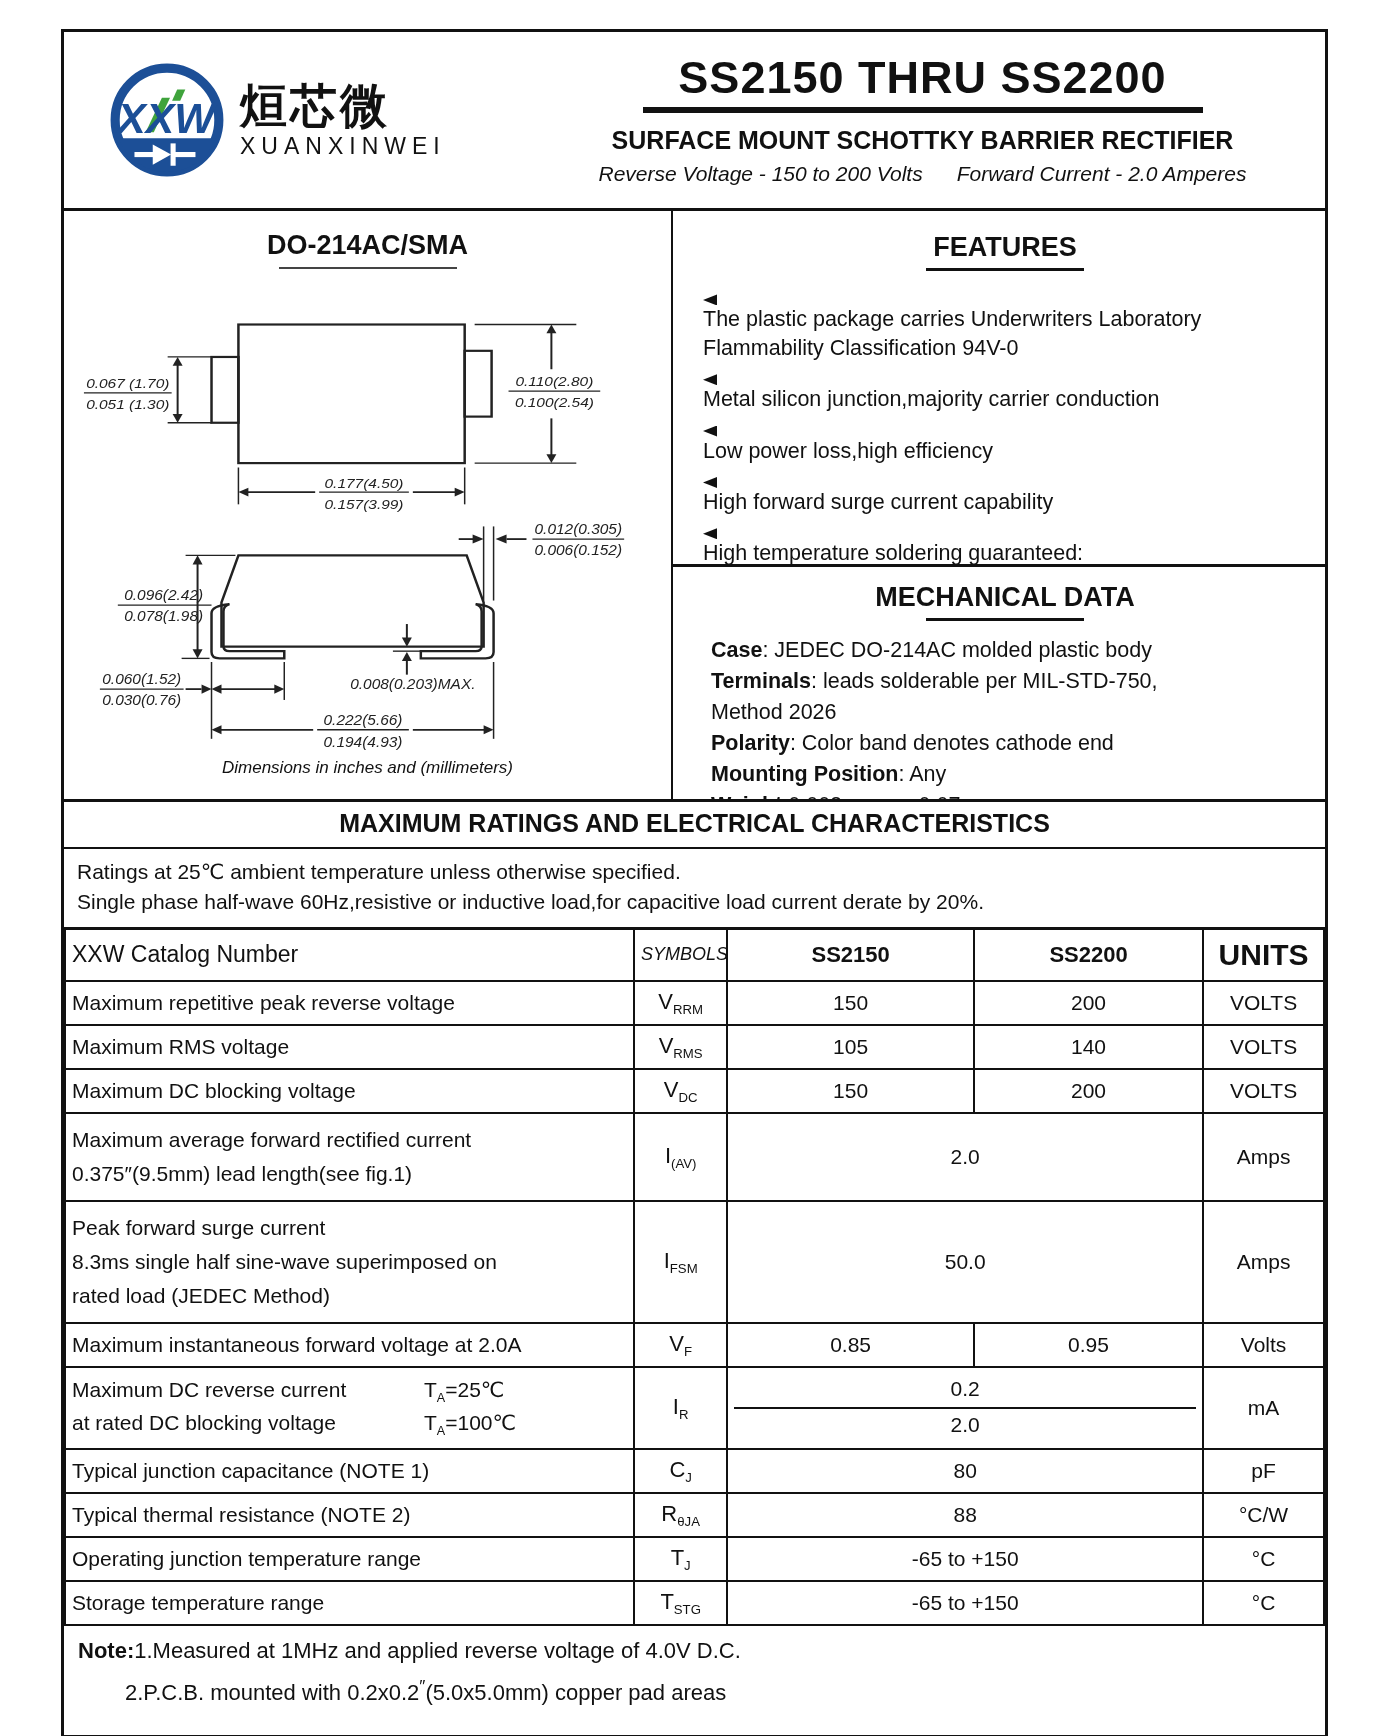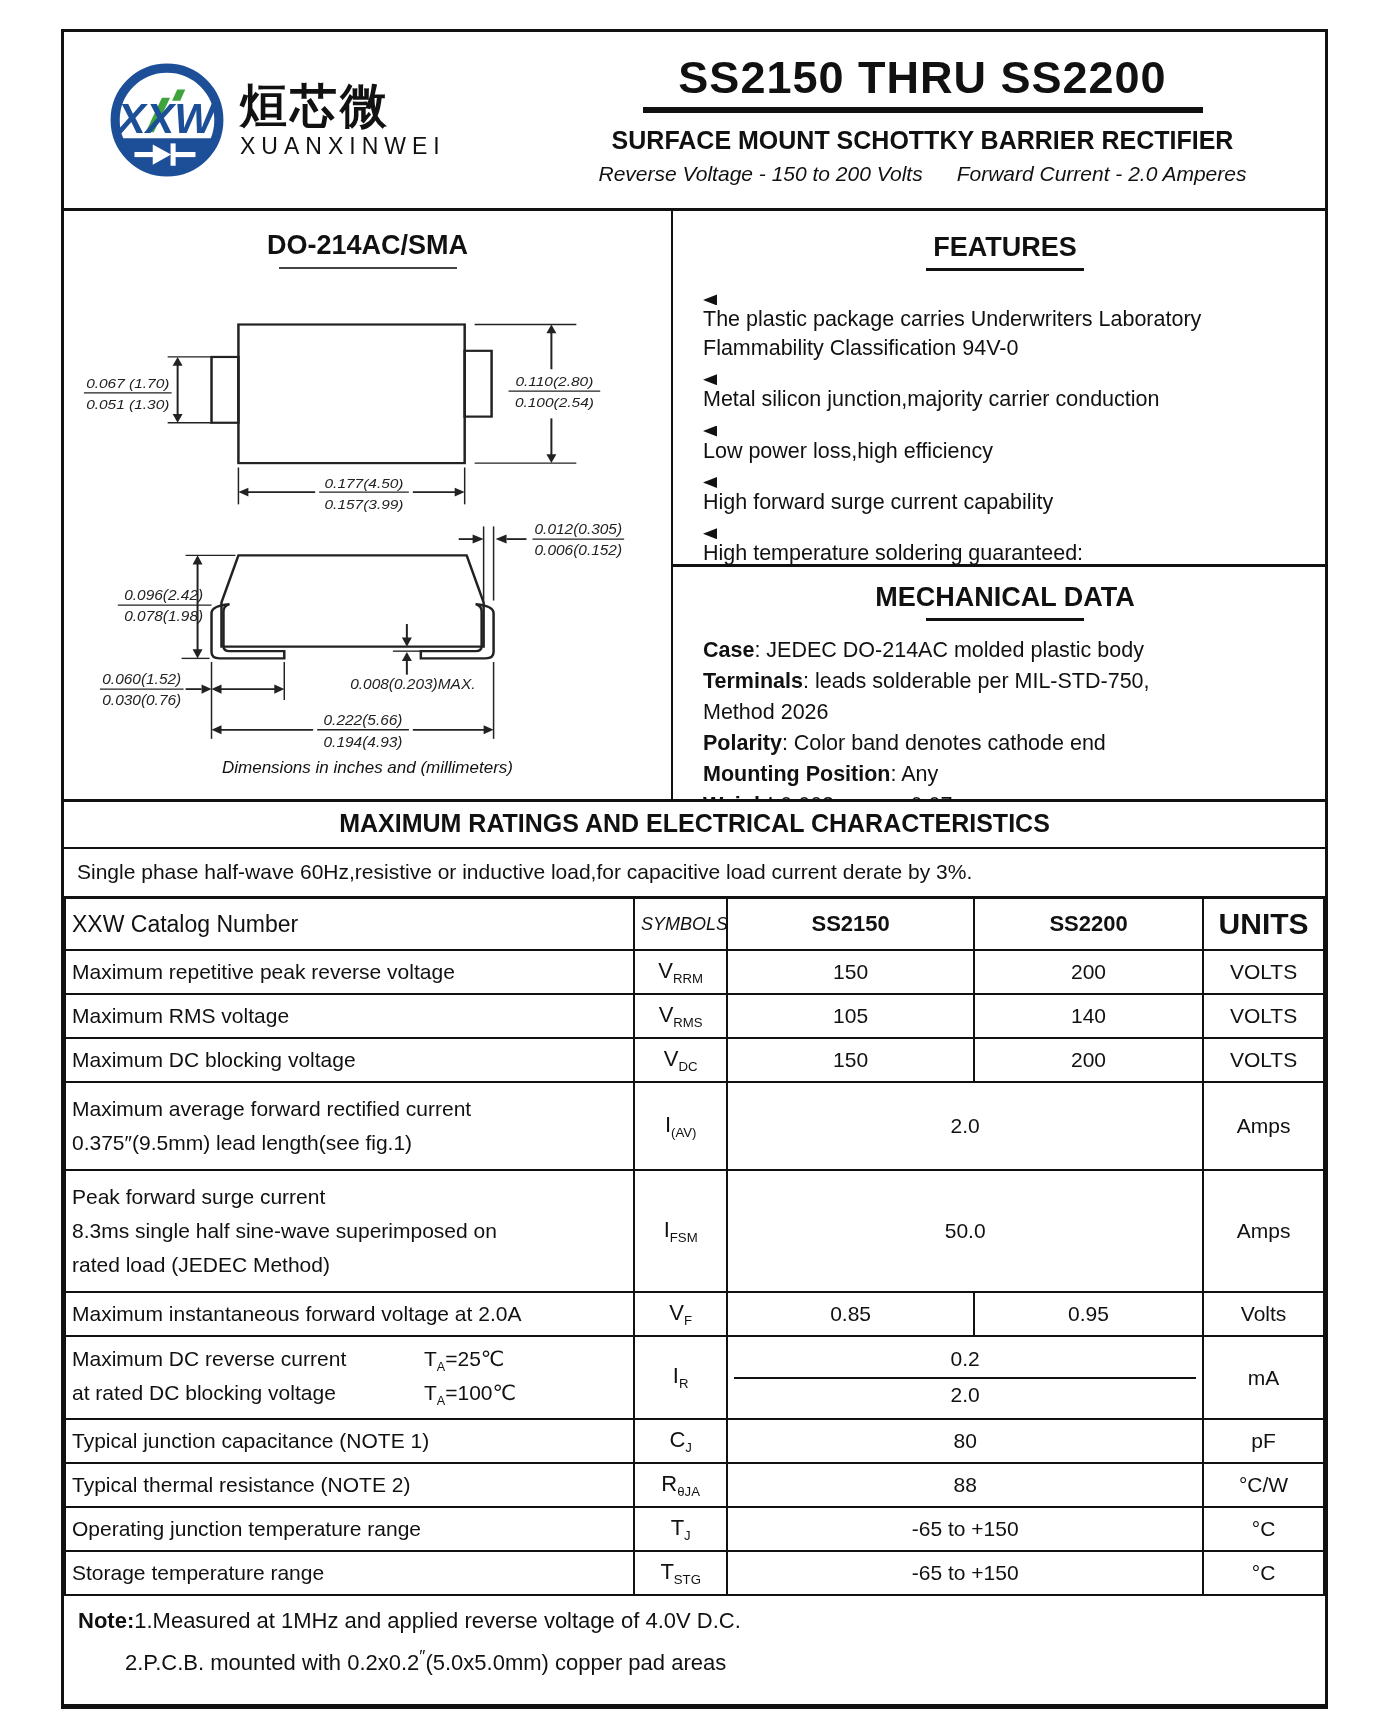--- a/index.html
+++ b/index.html
@@ -36,21 +36,21 @@
   .shape{fill:none;stroke:#222;stroke-width:2.5;}
   .drawing-caption{text-align:center;font-size:17px;font-style:italic;margin-top:2px;}
   .right-col{flex:1;display:flex;flex-direction:column;}
   .features-box{height:356px;box-sizing:border-box;border-bottom:3px solid #111;padding:14px 18px 0 30px;overflow:hidden;}
   .box-heading{text-align:center;font-size:27px;font-weight:bold;margin:6px 0 0;line-height:1.2;}
   .heading-underline{width:158px;height:3px;background:#111;margin:5px auto 14px;}
   .feature-item{display:flex;font-size:21.5px;line-height:1.32;margin-top:3px;flex-direction:column;}
   .bullet{width:14px;height:11px;background:#111;clip-path:polygon(100% 0,100% 100%,0 50%);margin:9px 10px 0 0;flex:none;}
   .feature-cont{font-size:21.5px;line-height:1.38;margin:7px 0 0 24px;}
   .mech-box{flex:1;padding:8px 18px 0 30px;overflow:hidden;}
-  .mech-line{font-size:21.5px;line-height:1.44;}
+  .mech-line{font-size:21.5px;line-height:1.44;margin-left:8px;}
   .mech-line b{font-weight:bold;}
   
   .ratings-band{border-bottom:2px solid #111;text-align:center;font-size:25px;font-weight:bold;padding:7px 0 9px;}
   .ratings-notes{font-size:21px;line-height:1.45;padding:8px 0 9px 13px;}
   
   table.ratings{width:100%;border-collapse:collapse;table-layout:fixed;font-size:21px;}
   table.ratings{border-top:3px solid #111;}
   table.ratings td{border:2px solid #111;padding:4px 6px;}
   td.param{text-align:left;padding-left:12px;}
   td.sym,td.val,td.unit{text-align:center;}
@@ -257,21 +257,22 @@
         <div class="mech-line"><b></b><span>Method 2026</span></div>
         <div class="mech-line"><b>Polarity</b><span>: Color band denotes cathode end</span></div>
         <div class="mech-line"><b>Mounting Position</b><span>: Any</span></div>
         <div class="mech-line"><b>Weight</b><span>:0.002 ounce, 0.07 grams</span></div>
       </div>
     </div>
   </div>
 
   <div class="ratings-band">MAXIMUM RATINGS AND ELECTRICAL CHARACTERISTICS</div>
   <div class="ratings-notes">
-    <div>Single phase half-wave 60Hz,resistive or inductive load,for capacitive load current derate by 3%.</div>
+    <div>Ratings at 25℃ ambient temperature unless otherwise specified.</div>
+    <div>Single phase half-wave 60Hz,resistive or inductive load,for capacitive load current derate by 20%.</div>
   </div>
 
   <table class="ratings">
     <colgroup>
       <col style="width:45.2%">
         <col style="width:7.4%">
         <col style="width:19.6%">
         <col style="width:18.2%">
         <col style="width:9.6%">
     </colgroup>

